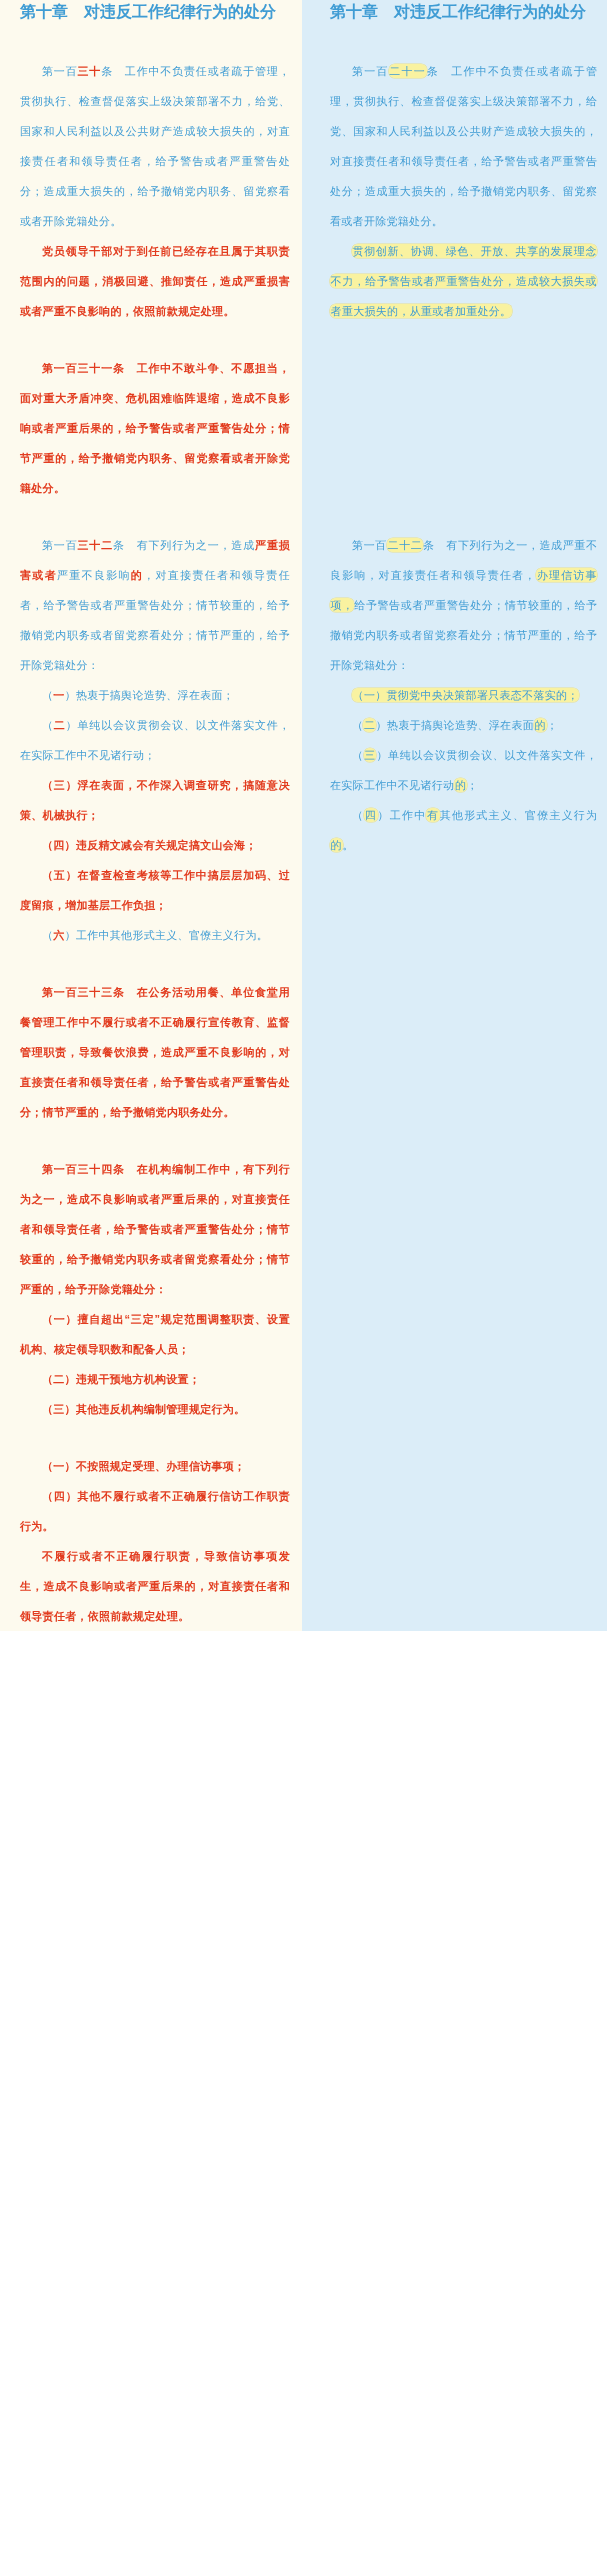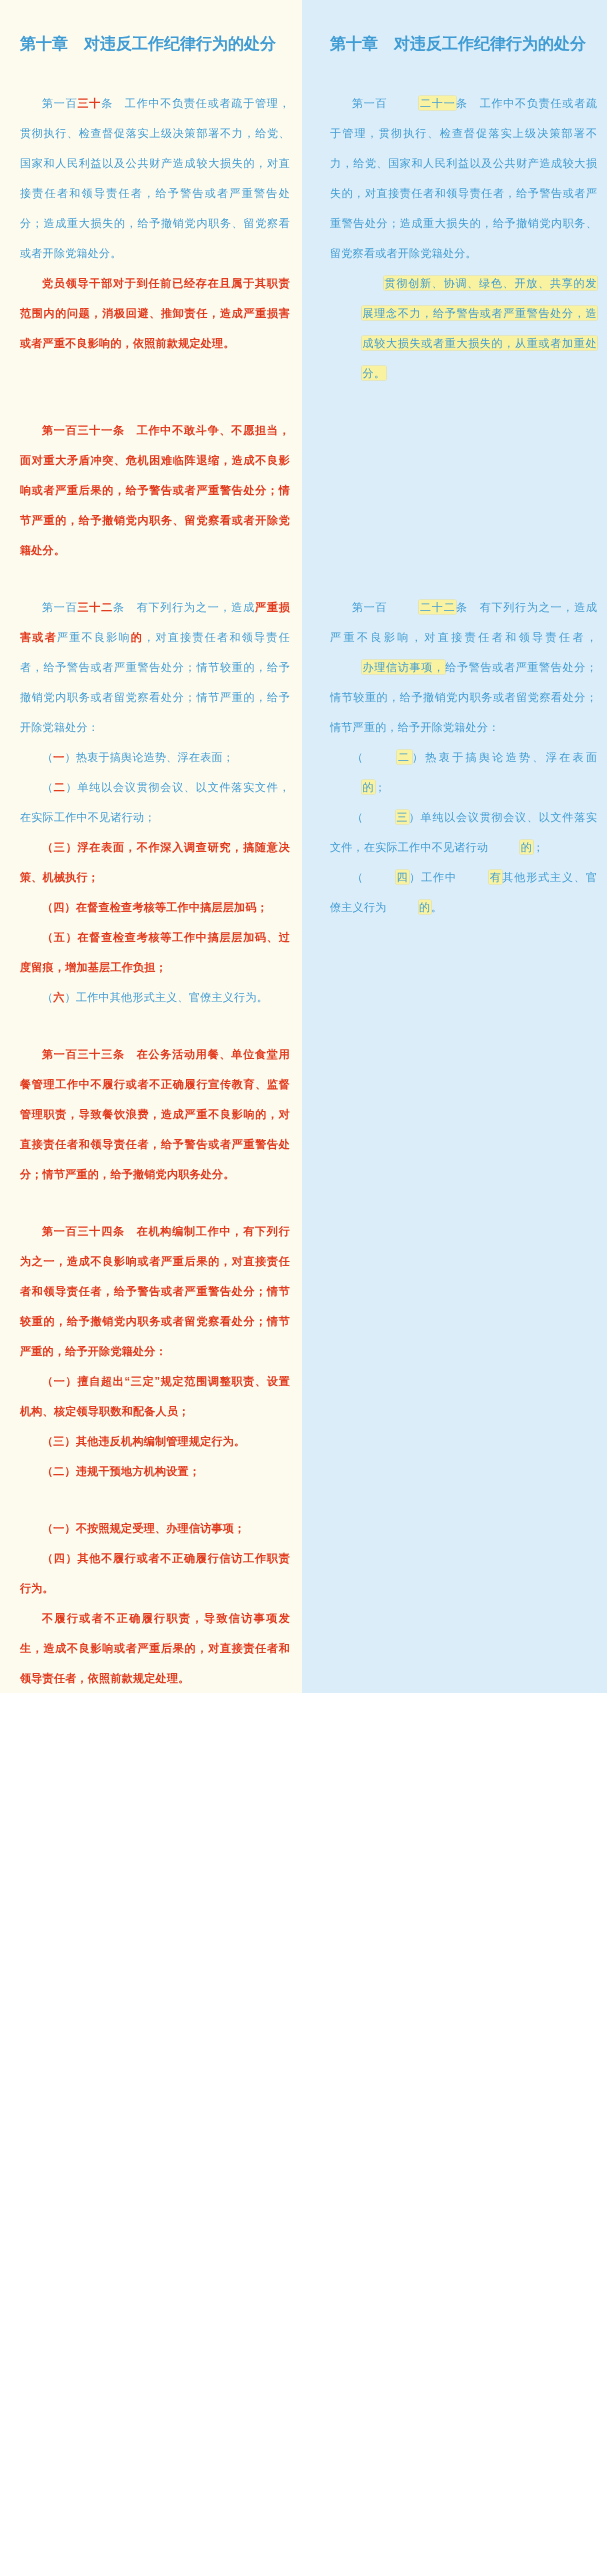--- a/index.html
+++ b/index.html
@@ -8,21 +8,21 @@
     width:607px;
     min-height:2576px;
     display:grid;
     grid-template-columns:302px 305px;
     grid-template-rows:auto auto auto auto auto auto auto 1fr;
     font-family:"Liberation Sans","DejaVu Sans",sans-serif;
   }
   .cell{box-sizing:border-box;}
   .cl{background:var(--left_bg,#fdfaee);padding-left:20px;padding-right:12px;}
   .cr{background:var(--right_bg,#dbedf8);padding-left:28px;padding-right:9.7px;}
-  .title-cell{padding-top:32px;padding-bottom:6px;}
+  .title-cell{padding-bottom:6px;}
   .row-cell{padding-top:27px;}
   .title{
     margin:0;
     font-size:16px;
     font-weight:700;
     line-height:23px;
     color:var(--blue,#3f9cd4);
     white-space:nowrap;
     letter-spacing:0;
   }
@@ -34,25 +34,24 @@
     text-align:justify;
     color:var(--blue,#3f9cd4);
     letter-spacing:0.3px;
   }
   span.b{color:var(--blue,#3f9cd4);}
   span.r{color:var(--red,#e23c1f);font-weight:700;}
   span.h{
     color:var(--blue,#3f9cd4);
     background:var(--highlight,#f9f2a0);
     box-shadow:0 0 0 0.6px var(--highlight_border,#e9df8c);
-    border-radius:1px;
+    border-radius:6px;
     padding:0.6px 0.6px;
     -webkit-box-decoration-break:clone;
     box-decoration-break:clone;
-    margin-left:32px;
   }
 </style>
 </head>
 <body>
 
 <div class="page">
 
   <div class="cell cl title-cell">
     <h2 class="title">第十章　对违反工作纪律行为的处分</h2>
   </div>
@@ -72,41 +71,42 @@
   <div class="cell cl row-cell">
       <p><span class="r">第一百三十一条　工作中不敢斗争、不愿担当，面对重大矛盾冲突、危机困难临阵退缩，造成不良影响或者严重后果的，给予警告或者严重警告处分；情节严重的，给予撤销党内职务、留党察看或者开除党籍处分。</span></p>
     </div>
   <div class="cell cr row-cell"></div>
 
   <div class="cell cl row-cell">
       <p><span class="b">第一百</span><span class="r">三十二</span><span class="b">条　有下列行为之一，造成</span><span class="r">严重损害或者</span><span class="b">严重不良影响</span><span class="r">的</span><span class="b">，对直接责任者和领导责任者，给予警告或者严重警告处分；情节较重的，给予撤销党内职务或者留党察看处分；情节严重的，给予开除党籍处分：</span></p>
       <p><span class="b">（</span><span class="r">一</span><span class="b">）热衷于搞舆论造势、浮在表面；</span></p>
       <p><span class="b">（</span><span class="r">二</span><span class="b">）单纯以会议贯彻会议、以文件落实文件，在实际工作中不见诸行动；</span></p>
       <p><span class="r">（三）浮在表面，不作深入调查研究，搞随意决策、机械执行；</span></p>
-      <p><span class="r">（四）在督查检查考核等工作中搞层层加码；</span></p>
+      <p><span class="r">（四）违反精文减会有关规定搞文山会海；</span></p>
       <p><span class="r">（五）在督查检查考核等工作中搞层层加码、过度留痕，增加基层工作负担；</span></p>
       <p><span class="b">（</span><span class="r">六</span><span class="b">）工作中其他形式主义、官僚主义行为。</span></p>
     </div>
   <div class="cell cr row-cell">
       <p><span class="b">第一百</span><span class="h">二十二</span><span class="b">条　有下列行为之一，造成严重不良影响，对直接责任者和领导责任者，</span><span class="h">办理信访事项，</span><span class="b">给予警告或者严重警告处分；情节较重的，给予撤销党内职务或者留党察看处分；情节严重的，给予开除党籍处分：</span></p>
+      <p><span class="h">（一）贯彻党中央决策部署只表态不落实的；</span></p>
       <p><span class="b">（</span><span class="h">二</span><span class="b">）热衷于搞舆论造势、浮在表面</span><span class="h">的</span><span class="b">；</span></p>
       <p><span class="b">（</span><span class="h">三</span><span class="b">）单纯以会议贯彻会议、以文件落实文件，在实际工作中不见诸行动</span><span class="h">的</span><span class="b">；</span></p>
       <p><span class="b">（</span><span class="h">四</span><span class="b">）工作中</span><span class="h">有</span><span class="b">其他形式主义、官僚主义行为</span><span class="h">的</span><span class="b">。</span></p>
     </div>
 
   <div class="cell cl row-cell">
       <p><span class="r">第一百三十三条　在公务活动用餐、单位食堂用餐管理工作中不履行或者不正确履行宣传教育、监督管理职责，导致餐饮浪费，造成严重不良影响的，对直接责任者和领导责任者，给予警告或者严重警告处分；情节严重的，给予撤销党内职务处分。</span></p>
     </div>
   <div class="cell cr row-cell"></div>
 
   <div class="cell cl row-cell">
       <p><span class="r">第一百三十四条　在机构编制工作中，有下列行为之一，造成不良影响或者严重后果的，对直接责任者和领导责任者，给予警告或者严重警告处分；情节较重的，给予撤销党内职务或者留党察看处分；情节严重的，给予开除党籍处分：</span></p>
       <p><span class="r">（一）擅自超出“三定”规定范围调整职责、设置机构、核定领导职数和配备人员；</span></p>
+      <p><span class="r">（二）违规干预地方机构设置；</span></p>
       <p><span class="r">（三）其他违反机构编制管理规定行为。</span></p>
-      <p><span class="r">（二）违规干预地方机构设置；</span></p>
     </div>
   <div class="cell cr row-cell"></div>
 
   <div class="cell cl row-cell">
       <p><span class="r">（一）不按照规定受理、办理信访事项；</span></p>
       <p><span class="r">（四）其他不履行或者不正确履行信访工作职责行为。</span></p>
       <p><span class="r">不履行或者不正确履行职责，导致信访事项发生，造成不良影响或者严重后果的，对直接责任者和领导责任者，依照前款规定处理。</span></p>
     </div>
   <div class="cell cr row-cell"></div>
 

